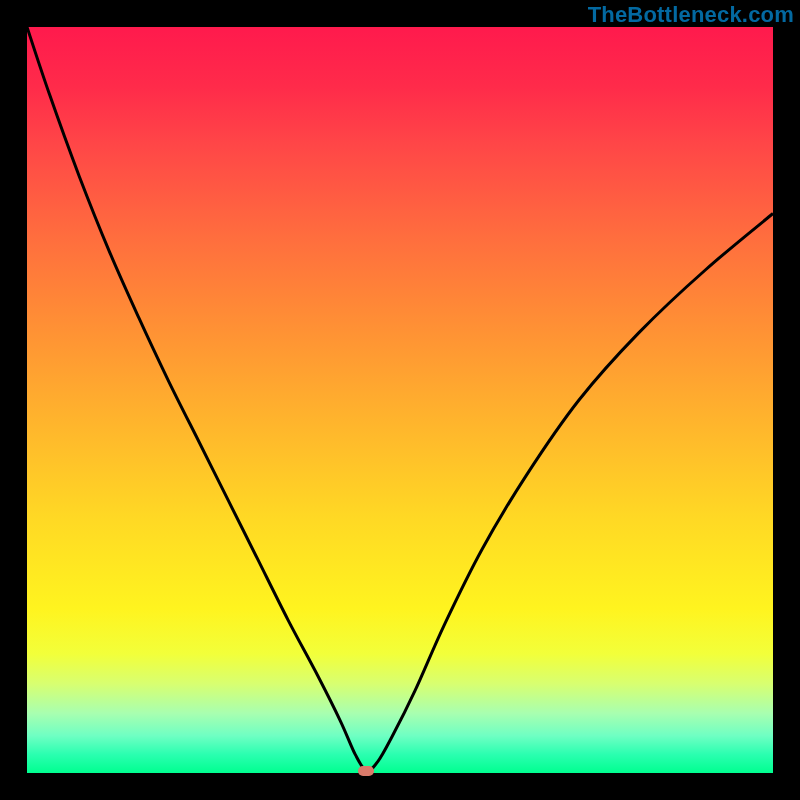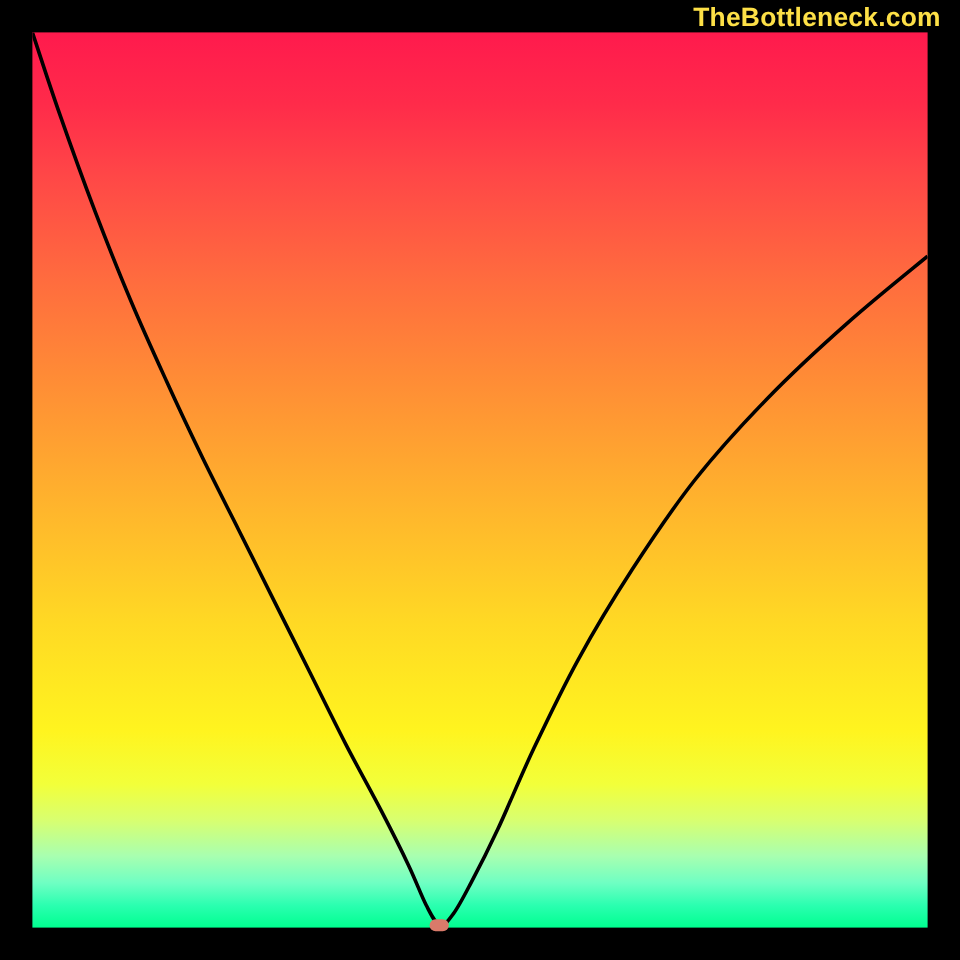--- a/index.html
+++ b/index.html
@@ -12,22 +12,22 @@
   }
   .chart-container {
     position: relative;
     width: 800px;
     height: 800px;
     background: #000;
   }
   .watermark {
     position: absolute;
     top: 2px;
-    right: 16px;
-    color: #fde047;
+    right: 6px;
+    color: #0369a1;
     font-size: 22px;
     font-weight: bold;
     z-index: 10;
     letter-spacing: 0.2px;
     text-align: right;
   }
   .plot-area {
     position: absolute;
     left: 27px;
     top: 27px;

